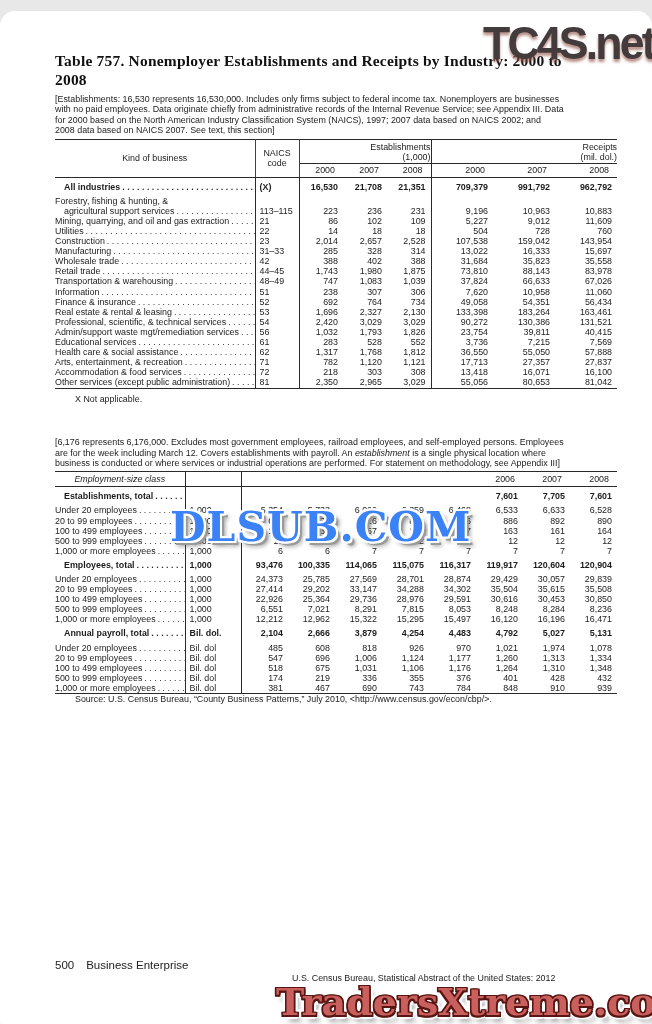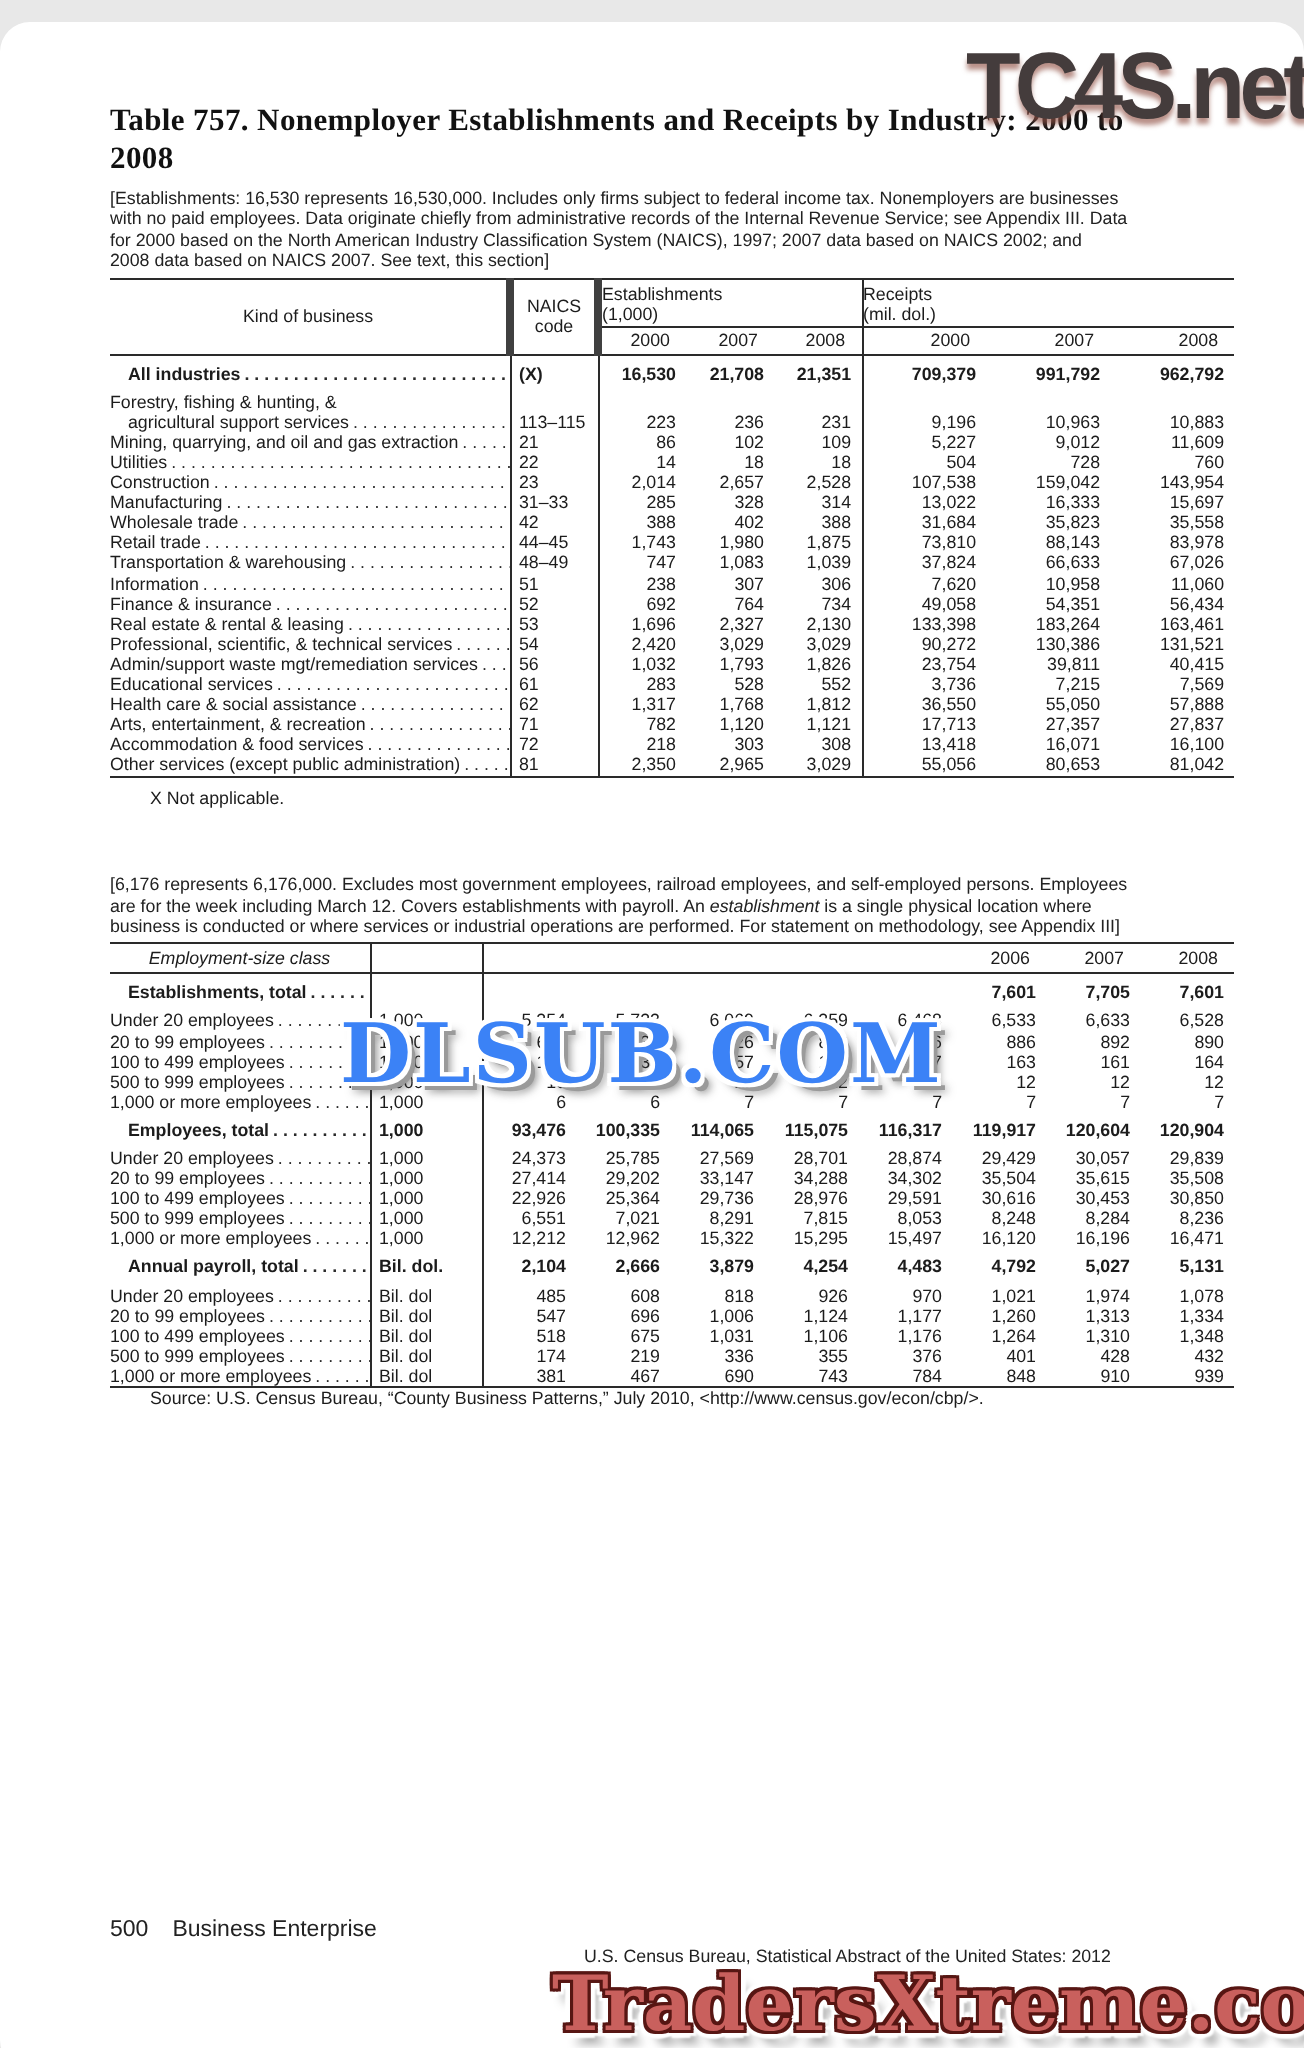--- a/index.html
+++ b/index.html
@@ -14,22 +14,22 @@
   .tbl-title {
     font-family:"Liberation Serif", serif; font-weight:700;
     font-size:15.5px; line-height:19px; margin:0; letter-spacing:0.2px; color:#111;
   }
   .note { font-size:8.9px; line-height:10.4px; margin:5px 0 0 0; color:#222; }
   .note div { white-space:nowrap; }
 
   table { border-collapse:collapse; table-layout:fixed; width:562px; font-size:8.9px; color:#1c1c1c; }
   .datatable { border-top:1.2px solid #2a2a2a; border-bottom:1.6px solid #2a2a2a; margin-top:3px; }
   th { font-weight:normal; font-size:8.9px; }
-  .rs { border-right:4px solid #404040; border-bottom:1.8px solid #2a2a2a; text-align:center; vertical-align:middle; line-height:10px; }
-  .grp { border-bottom:1px solid #2a2a2a; text-align:left; padding:2px 0 1px 0; line-height:10px; }
+  .rs { border-right:1px solid #404040; border-bottom:1.8px solid #2a2a2a; text-align:center; vertical-align:middle; line-height:10px; }
+  .grp { border-bottom:1px solid #2a2a2a; text-align:right; padding:2px 0 1px 0; line-height:10px; }
   .grp-est { border-right:1px solid #2a2a2a; }
   .yr-row th { border-bottom:1.8px solid #2a2a2a; text-align:right; padding:1px 8px 2px 0; }
   .t758 thead th { border-bottom:1.8px solid #2a2a2a; }
   .t758 .lblhead { text-align:center; vertical-align:middle; border-right:1px solid #2a2a2a;font-style:italic; }
   .t758 .unithead { border-right:1.5px solid #2a2a2a; }
   .t758 .yr { text-align:right; padding:2px 8px 2px 0; }
 
   tbody td { vertical-align:bottom; line-height:10.1px; padding:0; }
   td.num { text-align:right; padding-right:5px; white-space:nowrap; }
   td.naics { padding-left:4px; white-space:nowrap; }

